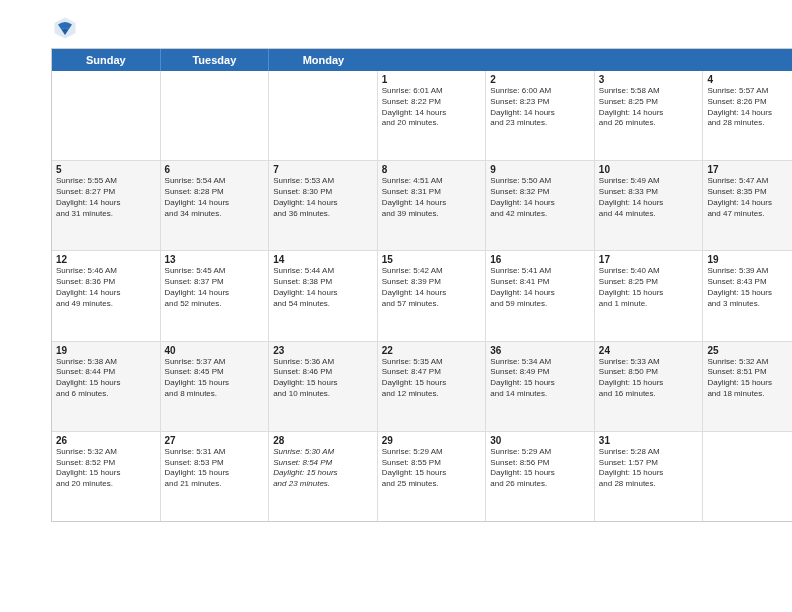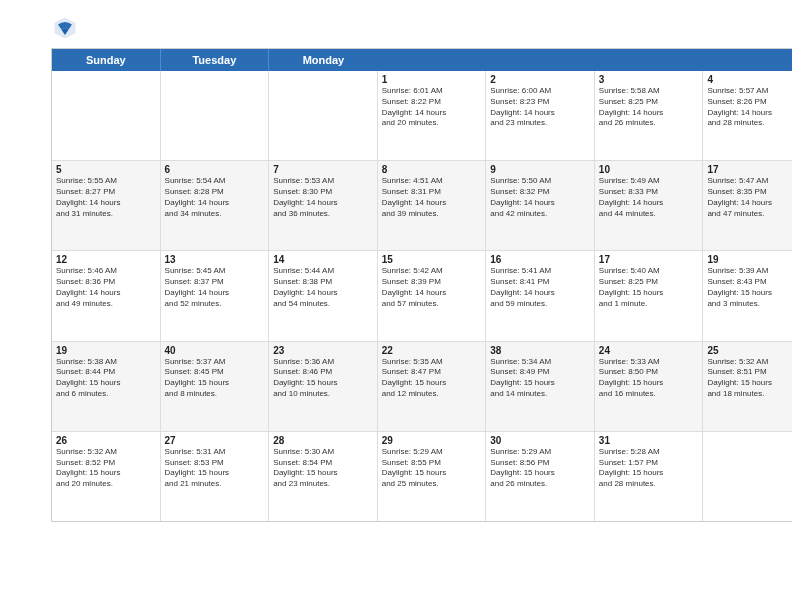--- a/index.html
+++ b/index.html
@@ -311,21 +311,21 @@
 and 10 minutes.</div>
           </div>
           <div class="cal-cell alt-bg">
             <span class="day-num">22</span>
             <div class="cell-text" style="white-space: pre-line;">Sunrise: 5:35 AM
 Sunset: 8:47 PM
 Daylight: 15 hours
 and 12 minutes.</div>
           </div>
           <div class="cal-cell alt-bg">
-            <span class="day-num">38</span>
+            <span class="day-num">36</span>
             <div class="cell-text" style="white-space: pre-line;">Sunrise: 5:34 AM
 Sunset: 8:49 PM
 Daylight: 15 hours
 and 14 minutes.</div>
           </div>
           <div class="cal-cell alt-bg">
             <span class="day-num">24</span>
             <div class="cell-text" style="white-space: pre-line;">Sunrise: 5:33 AM
 Sunset: 8:50 PM
 Daylight: 15 hours
@@ -349,21 +349,21 @@
           </div>
           <div class="cal-cell">
             <span class="day-num">27</span>
             <div class="cell-text" style="white-space: pre-line;">Sunrise: 5:31 AM
 Sunset: 8:53 PM
 Daylight: 15 hours
 and 21 minutes.</div>
           </div>
           <div class="cal-cell">
             <span class="day-num">28</span>
-            <div class="cell-text" style="white-space: pre-line;">Sunrise: 5:30 AM
+            <div class="cell-text" style="white-space: pre-line; font-style: italic;">Sunrise: 5:30 AM
 Sunset: 8:54 PM
 Daylight: 15 hours
 and 23 minutes.</div>
           </div>
           <div class="cal-cell">
             <span class="day-num">29</span>
             <div class="cell-text" style="white-space: pre-line;">Sunrise: 5:29 AM
 Sunset: 8:55 PM
 Daylight: 15 hours
 and 25 minutes.</div>

